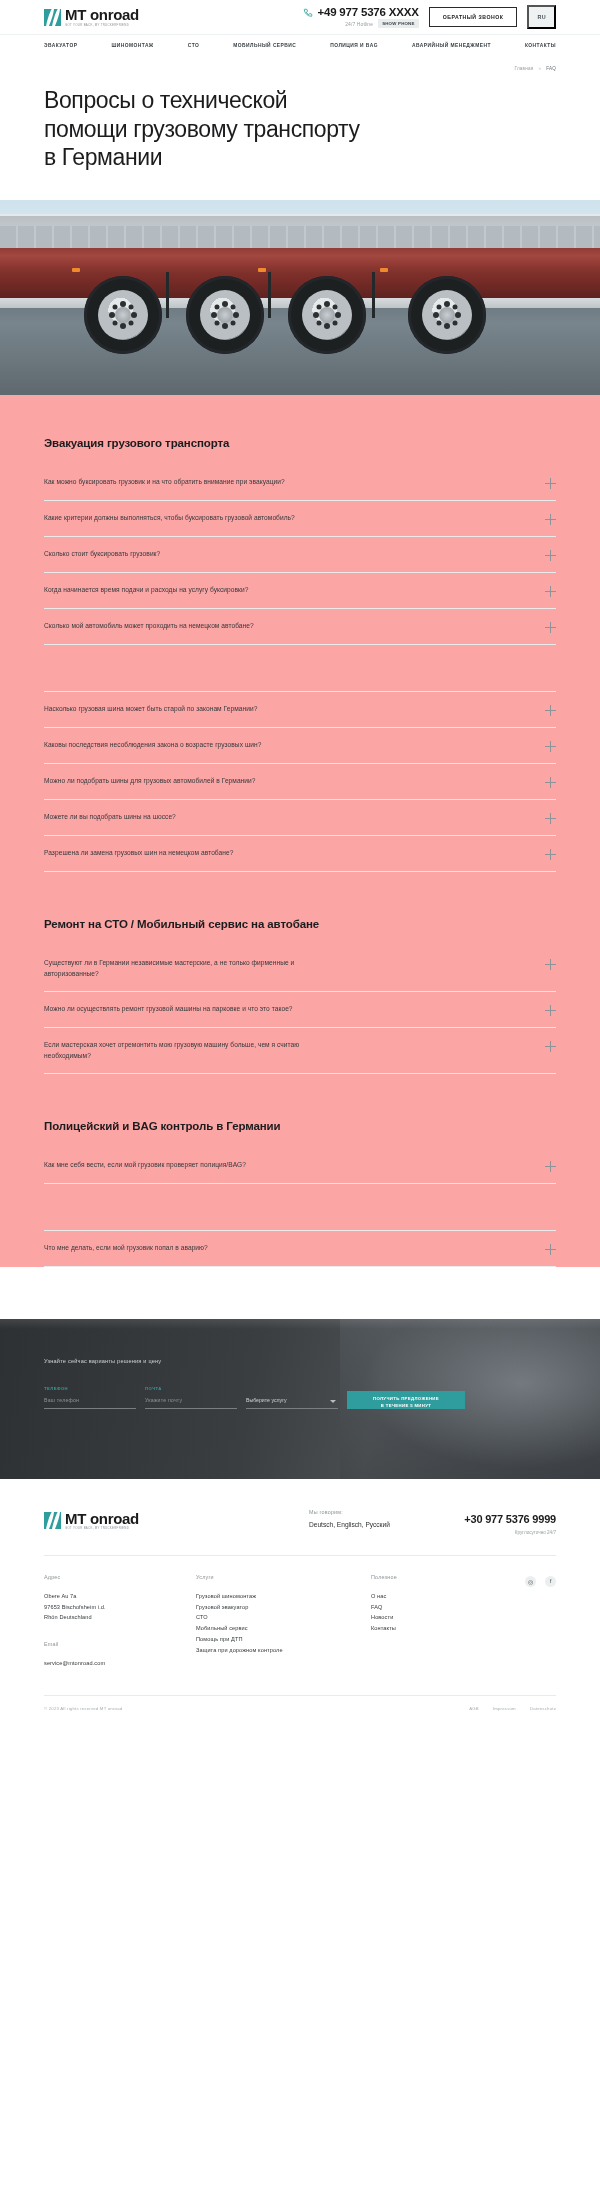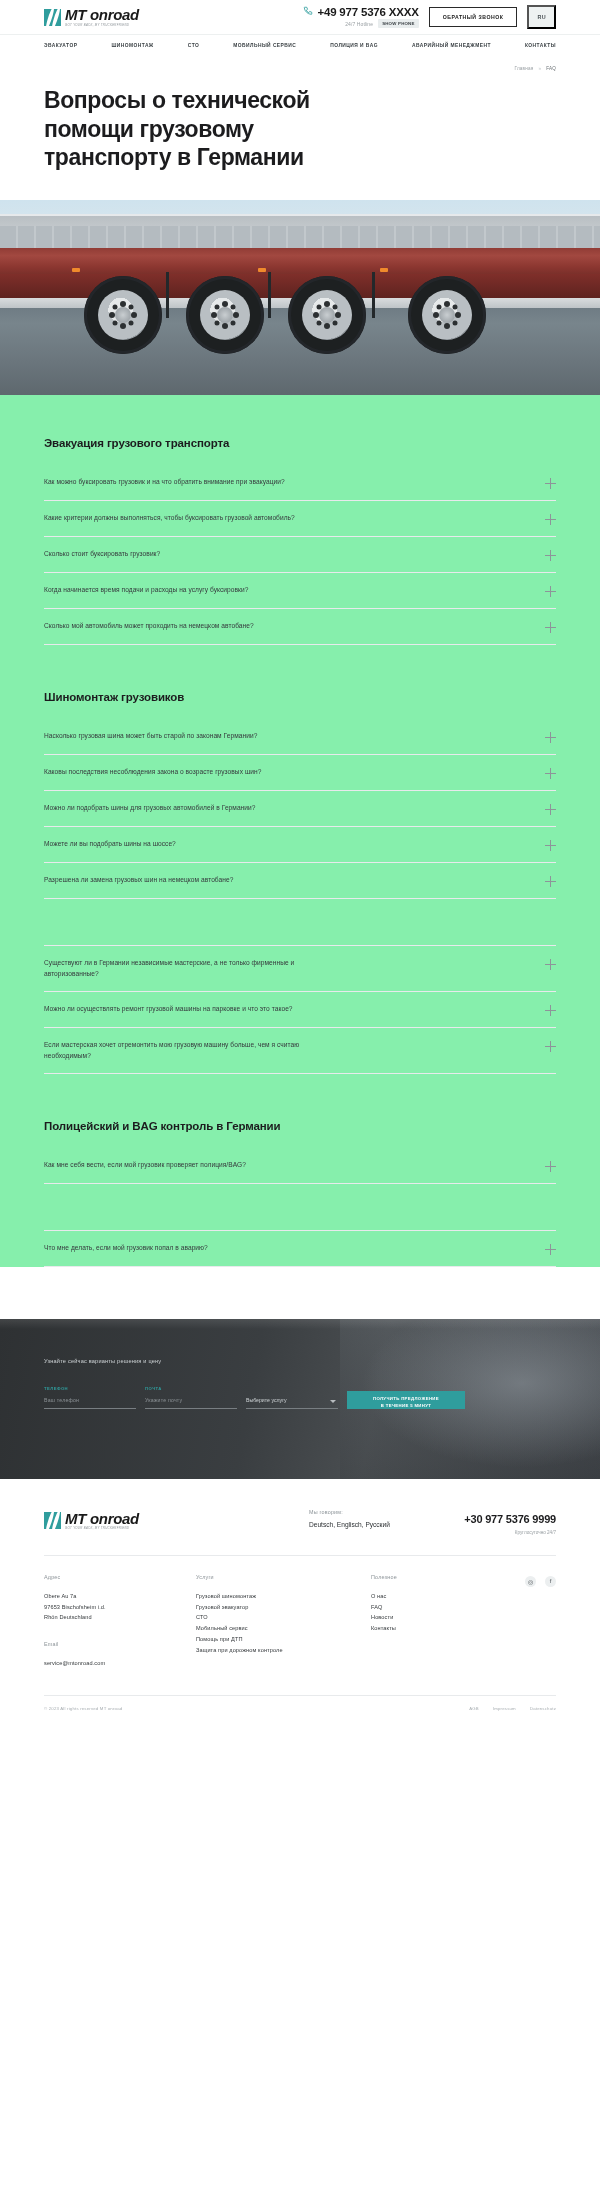--- a/index.html
+++ b/index.html
@@ -32,37 +32,37 @@
   .logo-mark::before, .logo-mark::after {
     content: "";
     position: absolute;
     top: -2px; height: 22px; width: 4px;
     background: #fff;
     border-radius: 60% 40% 60% 40%;
     transform: skewX(-16deg);
   }
   .logo-mark::before { left: 4px; }
   .logo-mark::after  { left: 10px; }
-  .logo-text-block { display: flex; flex-direction: column; line-height: 1; font-style: italic; }
+  .logo-text-block { display: flex; flex-direction: column; line-height: 1; }
   .logo-text {
     font-size: 15px; font-weight: bold; letter-spacing: -0.3px;
     color: #1a1a1a; white-space: nowrap;
   }
   .logo-text .thin { font-weight: bold; }
   .logo-tag {
     font-size: 2.9px; letter-spacing: 0.28px; color: #8a9196;
     margin-top: 1.5px; white-space: nowrap; transform: scale(1,1);
   }
 
   .head-right {
     margin-left: auto;
     display: flex; align-items: center; gap: 10px;
   }
   .phone-block { display: flex; flex-direction: column; align-items: flex-end; }
-  .phone-line { display: flex; align-items: flex-start; gap: 4px; }
+  .phone-line { display: flex; align-items: flex-end; gap: 4px; }
   .phone-icon { width: 10px; height: 10px; color: #2f9d9d; display:block; }
   .phone-num {
     font-size: 11.5px; font-weight: bold; color: #1a1a1a; letter-spacing: -0.2px;
     white-space: nowrap;
   }
   .phone-sub { display: flex; align-items: center; gap: 5px; margin-top: 1px; }
   .phone-sub-text { font-size: 5px; color: #9aa0a4; letter-spacing: 0.1px; }
   .show-phone {
     font-size: 4.4px; font-weight: bold; color: #3b4145;
     background: #e9edee; padding: 2px 4px; border-radius: 1px;
@@ -100,21 +100,21 @@
     font-size: 4.6px; color: #9ba1a5; text-decoration: none; letter-spacing: 0.2px;
   }
   .crumbs .sep { color: #c3c8cb; }
   .crumbs .cur { color: #6c7276; }
 
   
   .hero-title {
     padding: 14px 44px 28px 44px;
   }
   .hero-title h1 {
-    font-size: 23px; line-height: 1.24; font-weight: bold;
+    font-size: 23px; line-height: 1.24; font-weight: normal;
     letter-spacing: -0.4px; color: #1c1c1e; max-width: 330px;
   }
 
   
   .hero-img {
     height: 195px; width: 600px; position: relative; overflow: hidden;
     background: linear-gradient(#cfe1ea 0%, #cfe1ea 26%, #b9c7cf 26%, #b9c7cf 30%, #8e9aa1 30%);
   }
   .sky {
     position: absolute; left: 0; top: 0; width: 600px; height: 44px;
@@ -170,21 +170,21 @@
   }
   .w1 { left: 84px; }
   .w2 { left: 186px; }
   .w3 { left: 288px; }
   .w4 { left: 408px; }
   .mudflap {
     position: absolute; top: 72px; width: 3px; height: 46px; background: #23282b;
   }
 
   
-  .faq-wrap { padding: 42px 44px 0 44px; background: #86efac; }
+  .faq-wrap { padding: 42px 44px 0 44px; background: #fca5a5; }
   .faq-block { margin-bottom: 46px; }
   .faq-block:last-child { margin-bottom: 0; }
   .faq-h2 {
     font-size: 11.5px; font-weight: bold; color: #1c1c1e;
     letter-spacing: -0.1px; margin-bottom: 16px;
   }
   .faq-row {
     display: flex; align-items: flex-start;
     border-bottom: 1px solid #e8eaec;
     padding: 11px 0 11px 0;
@@ -396,21 +396,20 @@
           <div class="faq-q">Когда начинается время подачи и расходы на услугу буксировки?</div>
           <span class="faq-plus"></span>
         </div>
       <div class="faq-row">
           <div class="faq-q">Сколько мой автомобиль может проходить на немецком автобане?</div>
           <span class="faq-plus"></span>
         </div>
     </div>
 
     <div class="faq-block">
-      <div class="faq-h2">Шиномонтаж грузовиков</div>
       <div class="faq-row">
           <div class="faq-q">Насколько грузовая шина может быть старой по законам Германии?</div>
           <span class="faq-plus"></span>
         </div>
       <div class="faq-row">
           <div class="faq-q">Каковы последствия несоблюдения закона о возрасте грузовых шин?</div>
           <span class="faq-plus"></span>
         </div>
       <div class="faq-row">
           <div class="faq-q">Можно ли подобрать шины для грузовых автомобилей в Германии?</div>
@@ -420,20 +419,21 @@
           <div class="faq-q">Можете ли вы подобрать шины на шоссе?</div>
           <span class="faq-plus"></span>
         </div>
       <div class="faq-row">
           <div class="faq-q">Разрешена ли замена грузовых шин на немецком автобане?</div>
           <span class="faq-plus"></span>
         </div>
     </div>
 
     <div class="faq-block">
+      <div class="faq-h2">Ремонт на СТО / Мобильный сервис на автобане</div>
       <div class="faq-row">
           <div class="faq-q">Существуют ли в Германии независимые мастерские, а не только фирменные и авторизованные?</div>
           <span class="faq-plus"></span>
         </div>
       <div class="faq-row">
           <div class="faq-q">Можно ли осуществлять ремонт грузовой машины на парковке и что это такое?</div>
           <span class="faq-plus"></span>
         </div>
       <div class="faq-row">
           <div class="faq-q">Если мастерская хочет отремонтить мою грузовую машину больше, чем я считаю необходимым?</div>

